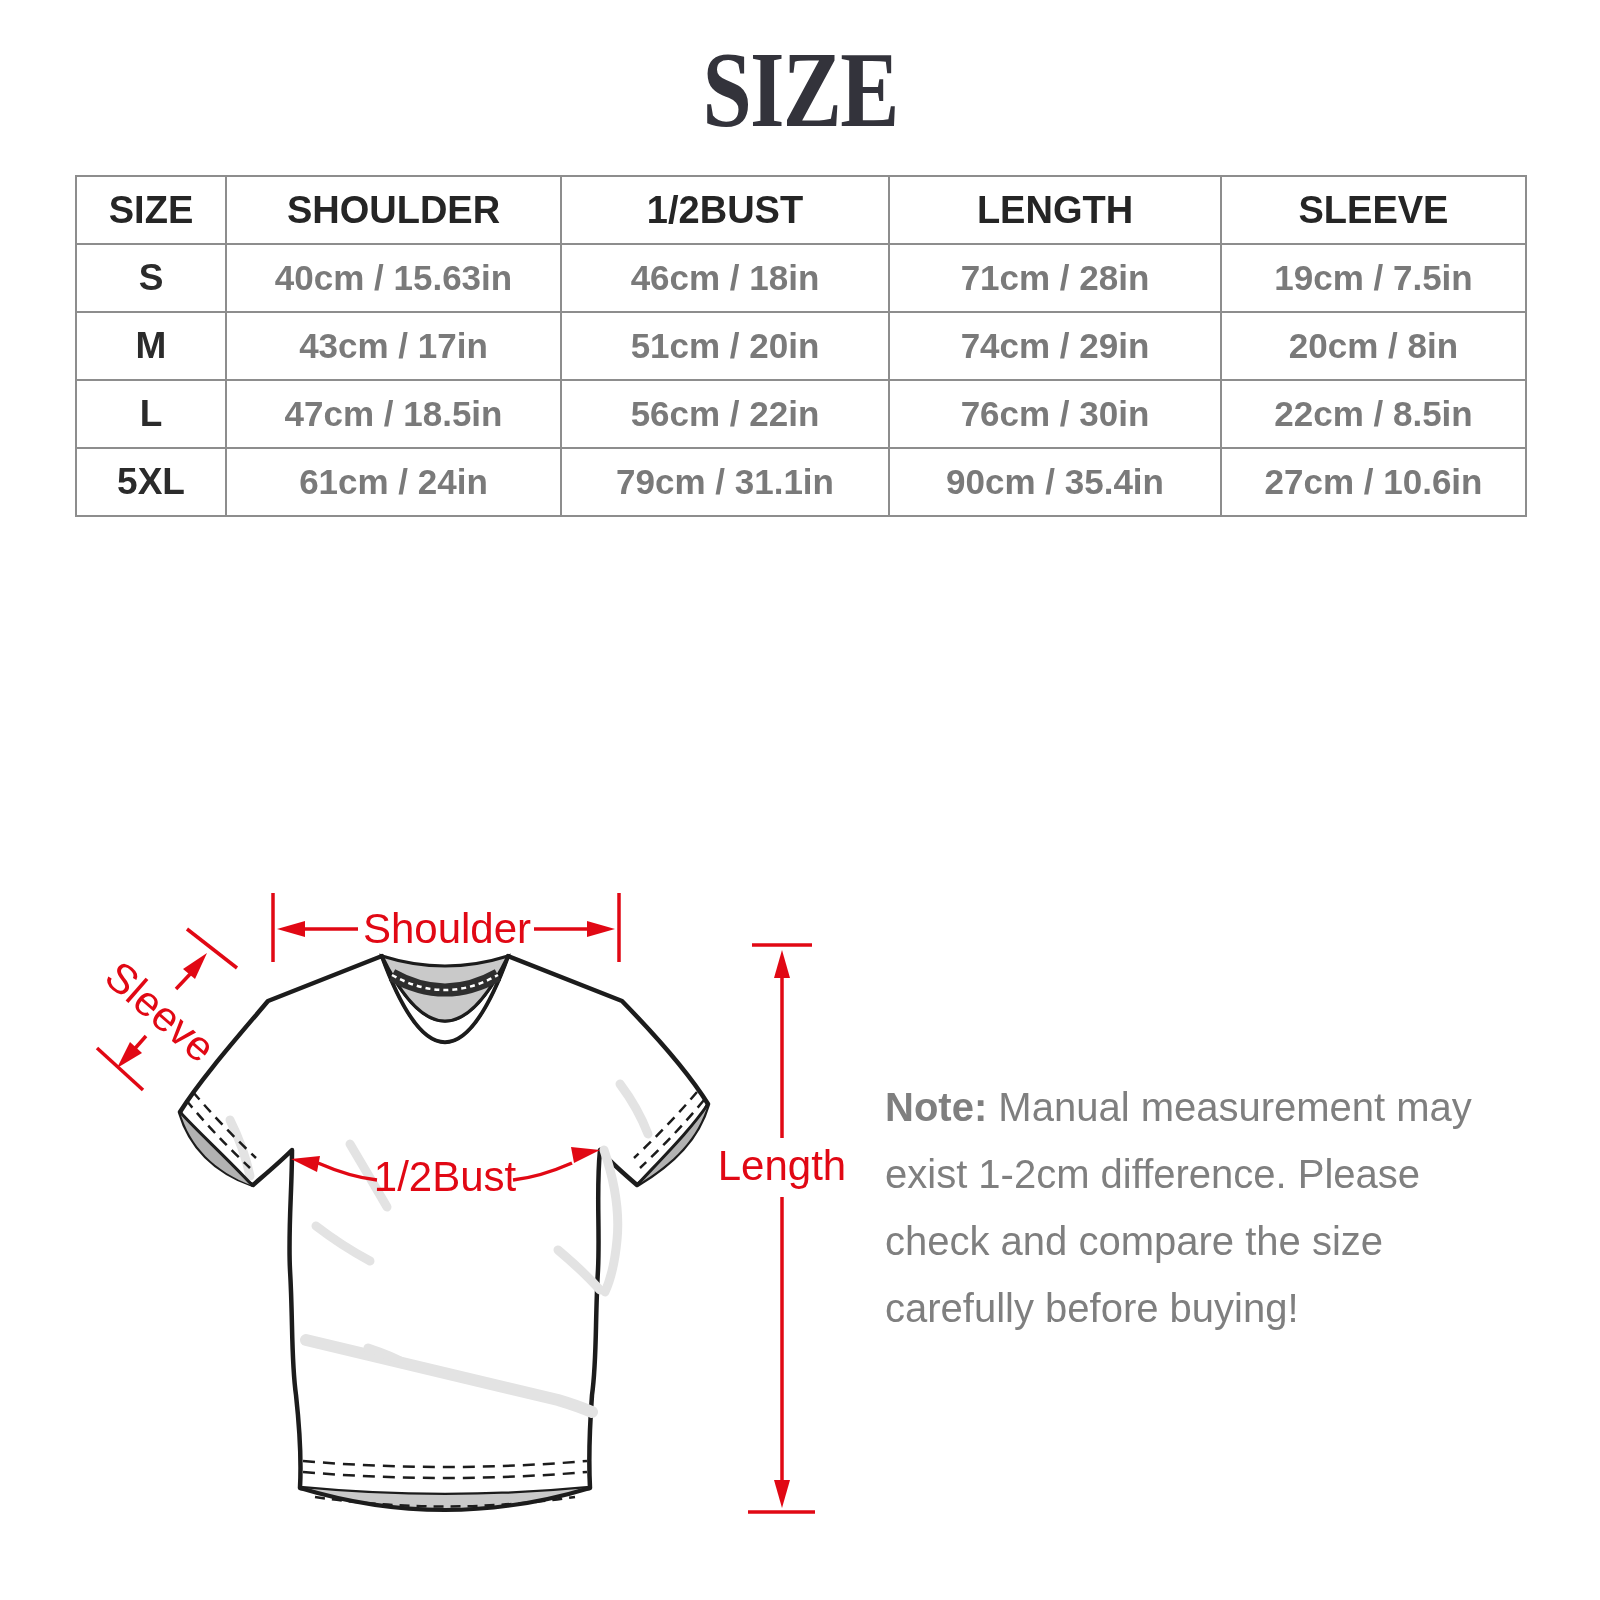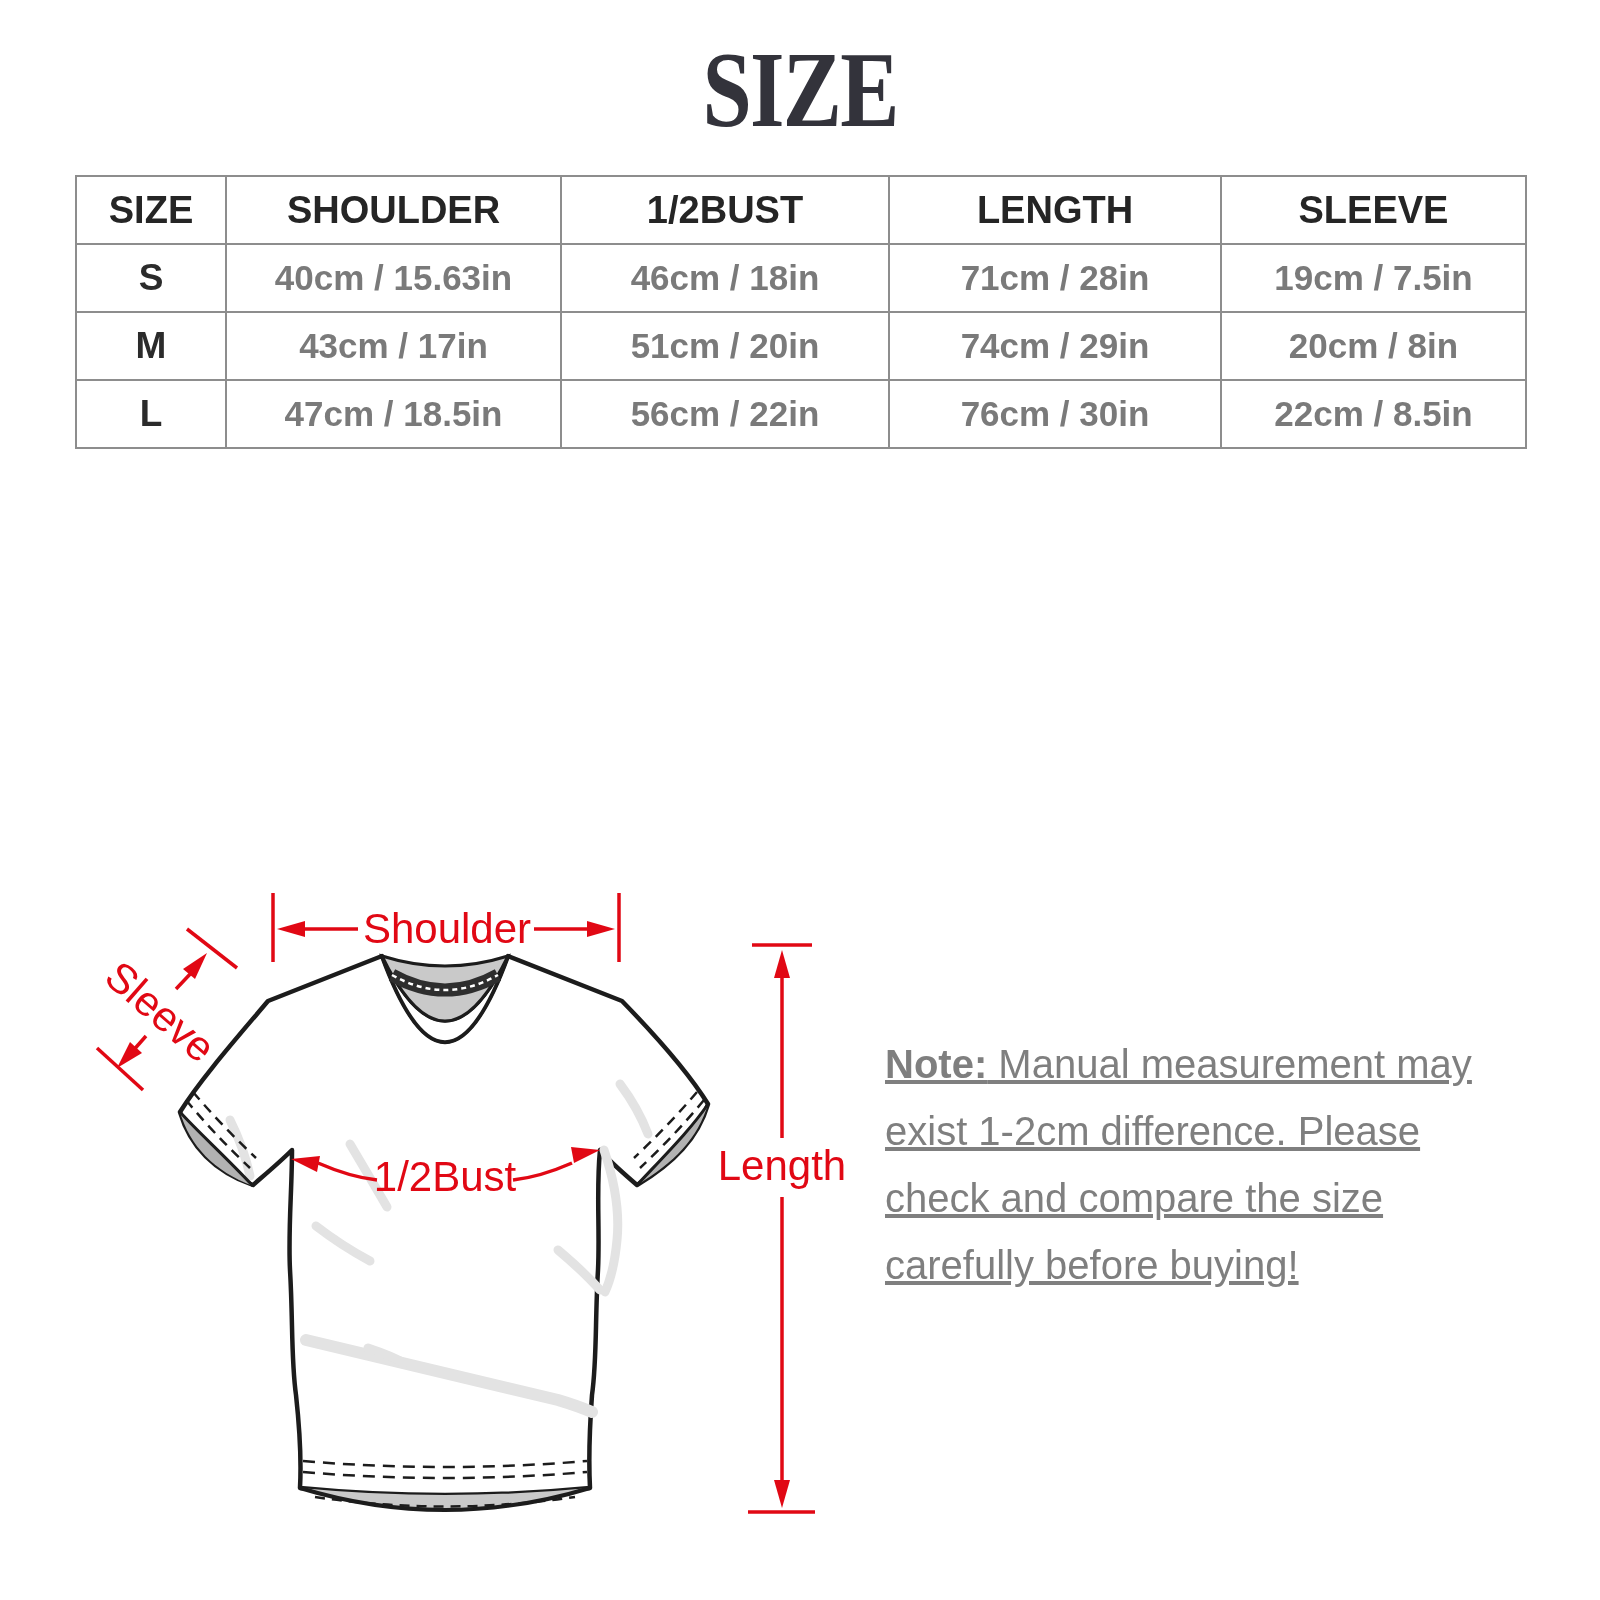--- a/index.html
+++ b/index.html
@@ -19,22 +19,22 @@
   }
   .size-table th,.size-table td{
     border:2px solid #8d8d8d;text-align:center;vertical-align:middle;
     height:66px;padding:0;font-weight:bold;
   }
   .size-table th{font-size:38px;font-weight:bold;color:#252525;}
   .size-table td{font-size:35px;color:#7a7a7a;}
   .size-table td.size-col{font-size:37px;font-weight:bold;color:#2b2b2b;}
   .diagram-svg{position:absolute;left:0;top:840px;width:1600px;height:760px;}
   .note-block{
-    position:absolute;left:885px;top:1031px;width:620px;
-    font-size:40px;line-height:67px;color:#7f7f7f;text-decoration:underline;
+    position:absolute;left:885px;top:1074px;width:620px;
+    font-size:40px;line-height:67px;color:#7f7f7f;
   }
   .note-label{font-weight:bold;}
   
   .outline{fill:#ffffff;stroke:#1c1c1c;stroke-width:4.5;stroke-linejoin:round;}
   .thinline{fill:none;stroke:#1c1c1c;stroke-width:3;}
   .grayfill{fill:#c9c9c9;stroke:#1c1c1c;stroke-width:3;}
   .cufffill{fill:#b2b2b2;stroke:none;}
   .hemfill{fill:#c9c9c9;stroke:none;}
   .stitch{fill:none;stroke:#1c1c1c;stroke-width:2.5;stroke-dasharray:10 7;}
   .wrinkle{fill:none;stroke:#e3e3e3;stroke-width:9;stroke-linecap:round;}
@@ -78,20 +78,27 @@
       <td>51cm / 20in</td>
       <td>74cm / 29in</td>
       <td>20cm / 8in</td>
     </tr>
     <tr>
       <td class="size-col">L</td>
       <td>47cm / 18.5in</td>
       <td>56cm / 22in</td>
       <td>76cm / 30in</td>
       <td>22cm / 8.5in</td>
+    </tr>
+    <tr>
+      <td class="size-col">5XL</td>
+      <td>61cm / 24in</td>
+      <td>79cm / 31.1in</td>
+      <td>90cm / 35.4in</td>
+      <td>27cm / 10.6in</td>
     </tr>
   </tbody>
 </table>
 
 <svg class="diagram-svg" viewBox="0 0 1600 760">
 
   <g>
 
     <path class="outline" d="
       M382,116 Q445,288 508,116

